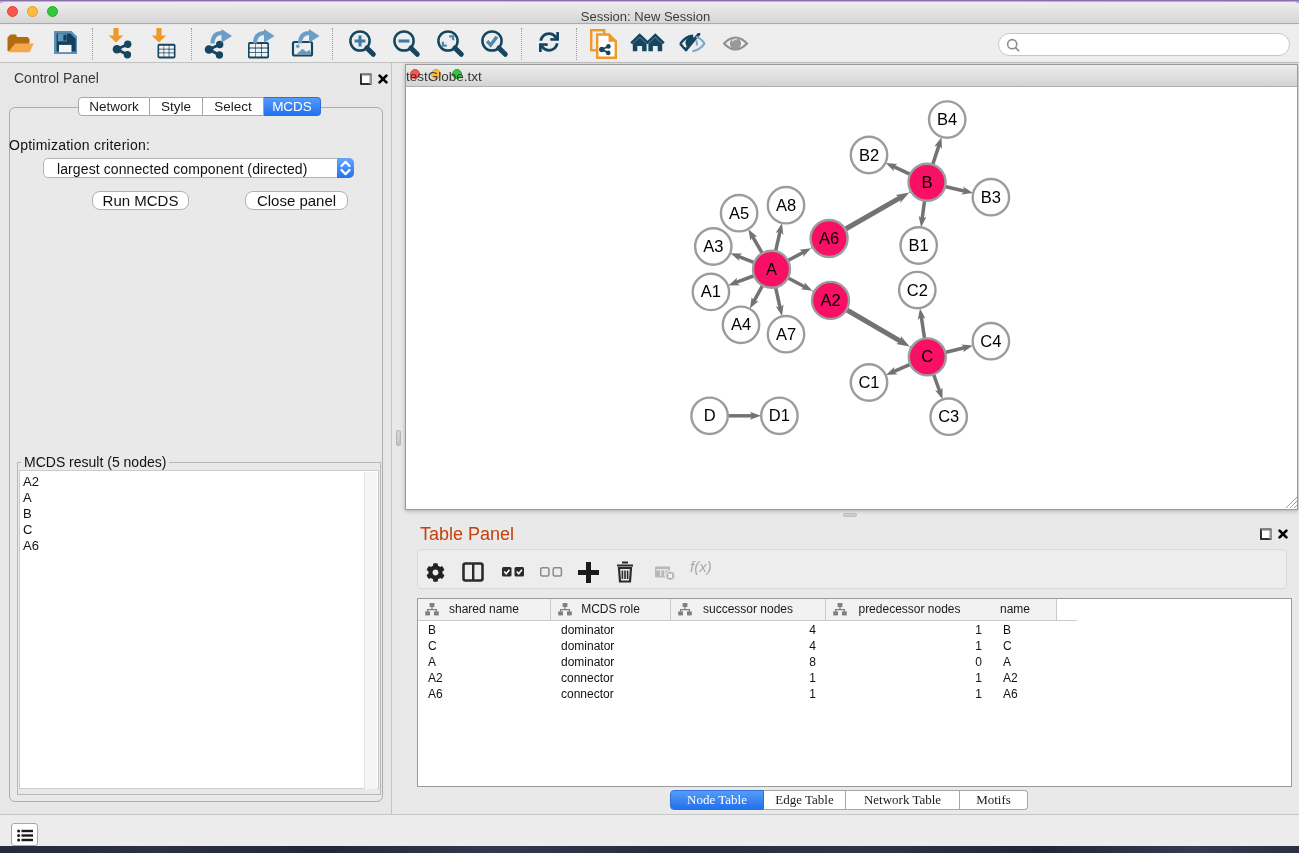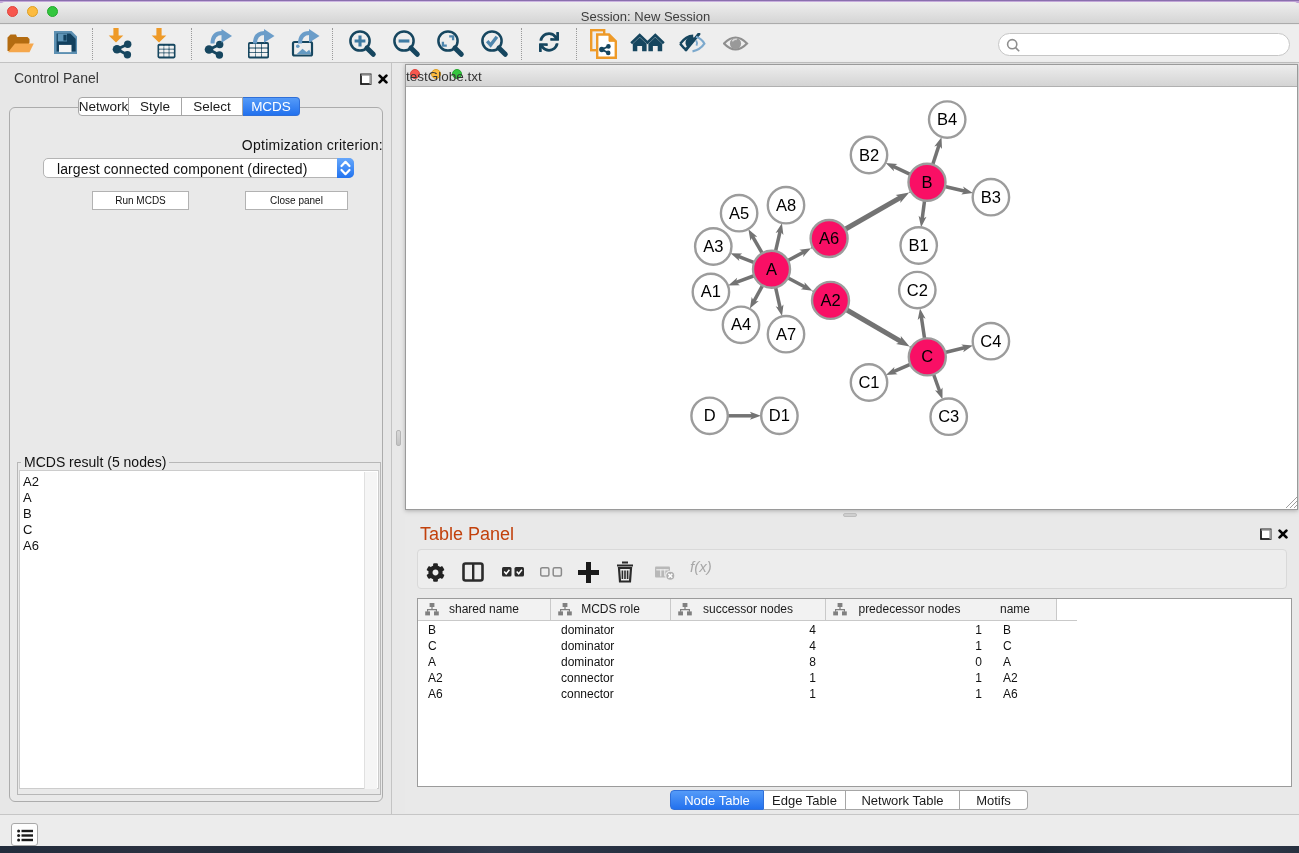--- a/index.html
+++ b/index.html
@@ -29,27 +29,27 @@
 
 
 #cpanel { left:0; top:63px; width:392px; height:751px; background:#e7e7e7; border-right:1px solid #c4c4c4; }
 #cpTitle { left:14px; top:7px; font-size:14px; color:#393939; }
 #tabContent { left:9px; top:44px; width:374px; height:695px; border:1px solid #acacac; border-radius:6px; background:#e9e9e9; }
 #tabs { left:78px; top:34px; height:19px; display:flex; font-size:13.5px; color:#1b1b1b; }
 #tabs .tab { background:#ffffff; border:1px solid #a6a6a6; border-left:none; height:19px;
   display:flex; align-items:center; justify-content:center; }
 #tabs .tab.first { border-left:1px solid #a6a6a6; border-radius:4px 0 0 4px; }
 #tabs .tab.sel { background:linear-gradient(#559bf8,#2271ee); color:#ffffff; border-color:#2f6fd8; border-radius:0 4px 4px 0; }
-#optLabel { left:9px; top:74px; width:374px; text-align:right; font-size:14px; letter-spacing:0.25px; color:#111111; }
+#optLabel { left:9px; top:74px; width:374px; text-align:left; font-size:14px; letter-spacing:0.25px; color:#111111; }
 #combo { left:43px; top:95px; width:311px; height:20px; background:#ffffff; border:1px solid #b4b4b4; border-radius:5px; }
 #combo .ctext { position:absolute; left:13px; top:2px; font-size:14px; letter-spacing:0.1px; color:#111111; }
 #combo .spin { position:absolute; right:-1px; top:-1px; width:17px; height:20px; border-radius:0 5px 5px 0;
   background:linear-gradient(#66a7fb,#2173f0); }
-.btn { position:absolute; height:19px; background:#ffffff; border:1px solid #b2b2b2; border-radius:0;
-  font-size:10px; color:#111111; display:flex; align-items:center; justify-content:center; }
+.btn { position:absolute; height:19px; background:#ffffff; border:1px solid #b2b2b2; border-radius:8px;
+  font-size:15px; color:#111111; display:flex; align-items:center; justify-content:center; }
 #fieldset { left:17px; top:399px; width:364px; height:333px; border:1px solid #b7b7b7; }
 #fsLabel { left:21px; top:391px; font-size:14px; color:#111111; background:#e9e9e9; padding:0 3px; }
 #mcdsList { left:19px; top:407px; padding-top:3px; width:360px; height:319px; background:#ffffff; border:1px solid #cccccc; font-size:13px; color:#111111; }
 #mcdsList .row { height:16px; line-height:16px; padding-left:3px; }
 #mcdsList .sbar { position:absolute; right:1px; top:1px; width:13px; height:317px; background:#f5f5f5; border-left:1px solid #e0e0e0; }
 
 
 #netwin { left:405px; top:64px; width:893px; height:446px; background:#ffffff;
   border:1px solid #9a9a9a; box-shadow:0 1px 4px rgba(0,0,0,0.25); }
 #netTitle { left:0; top:0; width:100%; height:22px; background:linear-gradient(#ededed,#d4d4d4);
@@ -62,21 +62,21 @@
 
 #tpanel { left:405px; top:517px; width:894px; height:296px; background:#e9e9e9; }
 #tpTitle { left:15px; top:7px; font-size:18px; color:#c2410c; }
 #tbar { left:12px; top:32px; width:870px; height:40px; background:#ededed; border:1px solid #d9d9d9; border-radius:4px; }
 #dtable { left:12px; top:81px; width:875px; height:189px; background:#ffffff; border:1px solid #9b9b9b; font-size:12px; color:#111; }
 #thead { position:absolute; left:0; top:0; width:100%; height:21px; }
 #thead .col { position:absolute; top:0; height:21px; border-right:1px solid #c9c9c9; background:#f2f2f2; }
 #thead .lbl { position:absolute; top:3px; width:100%; text-align:center; font-size:12px; color:#1a1a1a; }
 .trow { position:absolute; left:0; width:100%; height:16px; line-height:16px; }
 .cell { position:absolute; top:0; height:16px; }
-#btabs { left:-3px; top:273px; width:100%; height:20px; display:flex; justify-content:center; font-size:13px; color:#1b1b1b; }
+#btabs { left:-3px; top:273px; width:100%; height:20px; display:flex; justify-content:center; font-size:13px; color:#1b1b1b;font-family:Liberation Serif, serif; }
 #btabs .tab { background:#ffffff; border:1px solid #a6a6a6; border-left:none; height:20px;
   display:flex; align-items:center; justify-content:center; }
 #btabs .tab.first { border-left:1px solid #a6a6a6; border-radius:4px 0 0 4px; background:linear-gradient(#559bf8,#2271ee); color:#fff; border-color:#2f6fd8; }
 #btabs .tab.last { border-radius:0 4px 4px 0; }
 
 
 #statusbar { left:0; top:814px; width:1299px; height:33px; background:#ececec; border-top:1px solid #c6c6c6; }
 #listBtn { left:11px; top:8px; width:27px; height:23px; background:#fdfdfd; border:1px solid #a8a8a8; border-radius:3px; }
 #memBtn { left:1214px; top:8px; width:75px; height:23px; background:#fbfbfb; border:1px solid #9e9e9e; border-radius:1px;
   font-size:12px; color:#111; display:flex; align-items:center;margin-top:28px; }
@@ -232,21 +232,21 @@
   <svg class="abs" style="left:359.5px;top:9.5px" width="12" height="12" viewBox="0 0 12 12">
       <rect x="1" y="1.4" width="9.6" height="9.6" fill="#ffffff" stroke="#111111" stroke-width="1.7"></rect>
       <path d="M1.5 1.2 h9 l1 1.2 h-10.7z" fill="#aaaaaa"></path>
       <path d="M10.6 2 v8.6 h-1.2" fill="none" stroke="#9a9a9a" stroke-width="1.4"></path>
     </svg>
     <svg class="abs" style="left:377.5px;top:11px" width="10" height="10" viewBox="0 0 10 10">
       <path d="M1.6 1.6 L8.4 8.4 M8.4 1.6 L1.6 8.4" stroke="#050505" stroke-width="2.7" stroke-linecap="round"></path>
     </svg>
   <div class="abs" id="tabContent"></div>
   <div class="abs" id="tabs">
-    <div class="tab first" style="width:51px">Network</div>
+    <div class="tab first" style="width:72px">Network</div>
       <div class="tab" style="width:53px">Style</div>
       <div class="tab" style="width:61px">Select</div>
       <div class="tab sel" style="width:57px">MCDS</div>
   </div>
   <div class="abs" id="optLabel">Optimization criterion:</div>
   <div class="abs" id="combo">
       <span class="ctext">largest connected component (directed)</span>
     <div class="spin">
         <svg style="position:absolute;left:2px;top:2px" width="13" height="16" viewBox="0 0 13 16">
           <path d="M2.5 6 L6.5 1.8 L10.5 6" fill="none" stroke="#fff" stroke-width="2.2" stroke-linecap="round" stroke-linejoin="round"></path>

